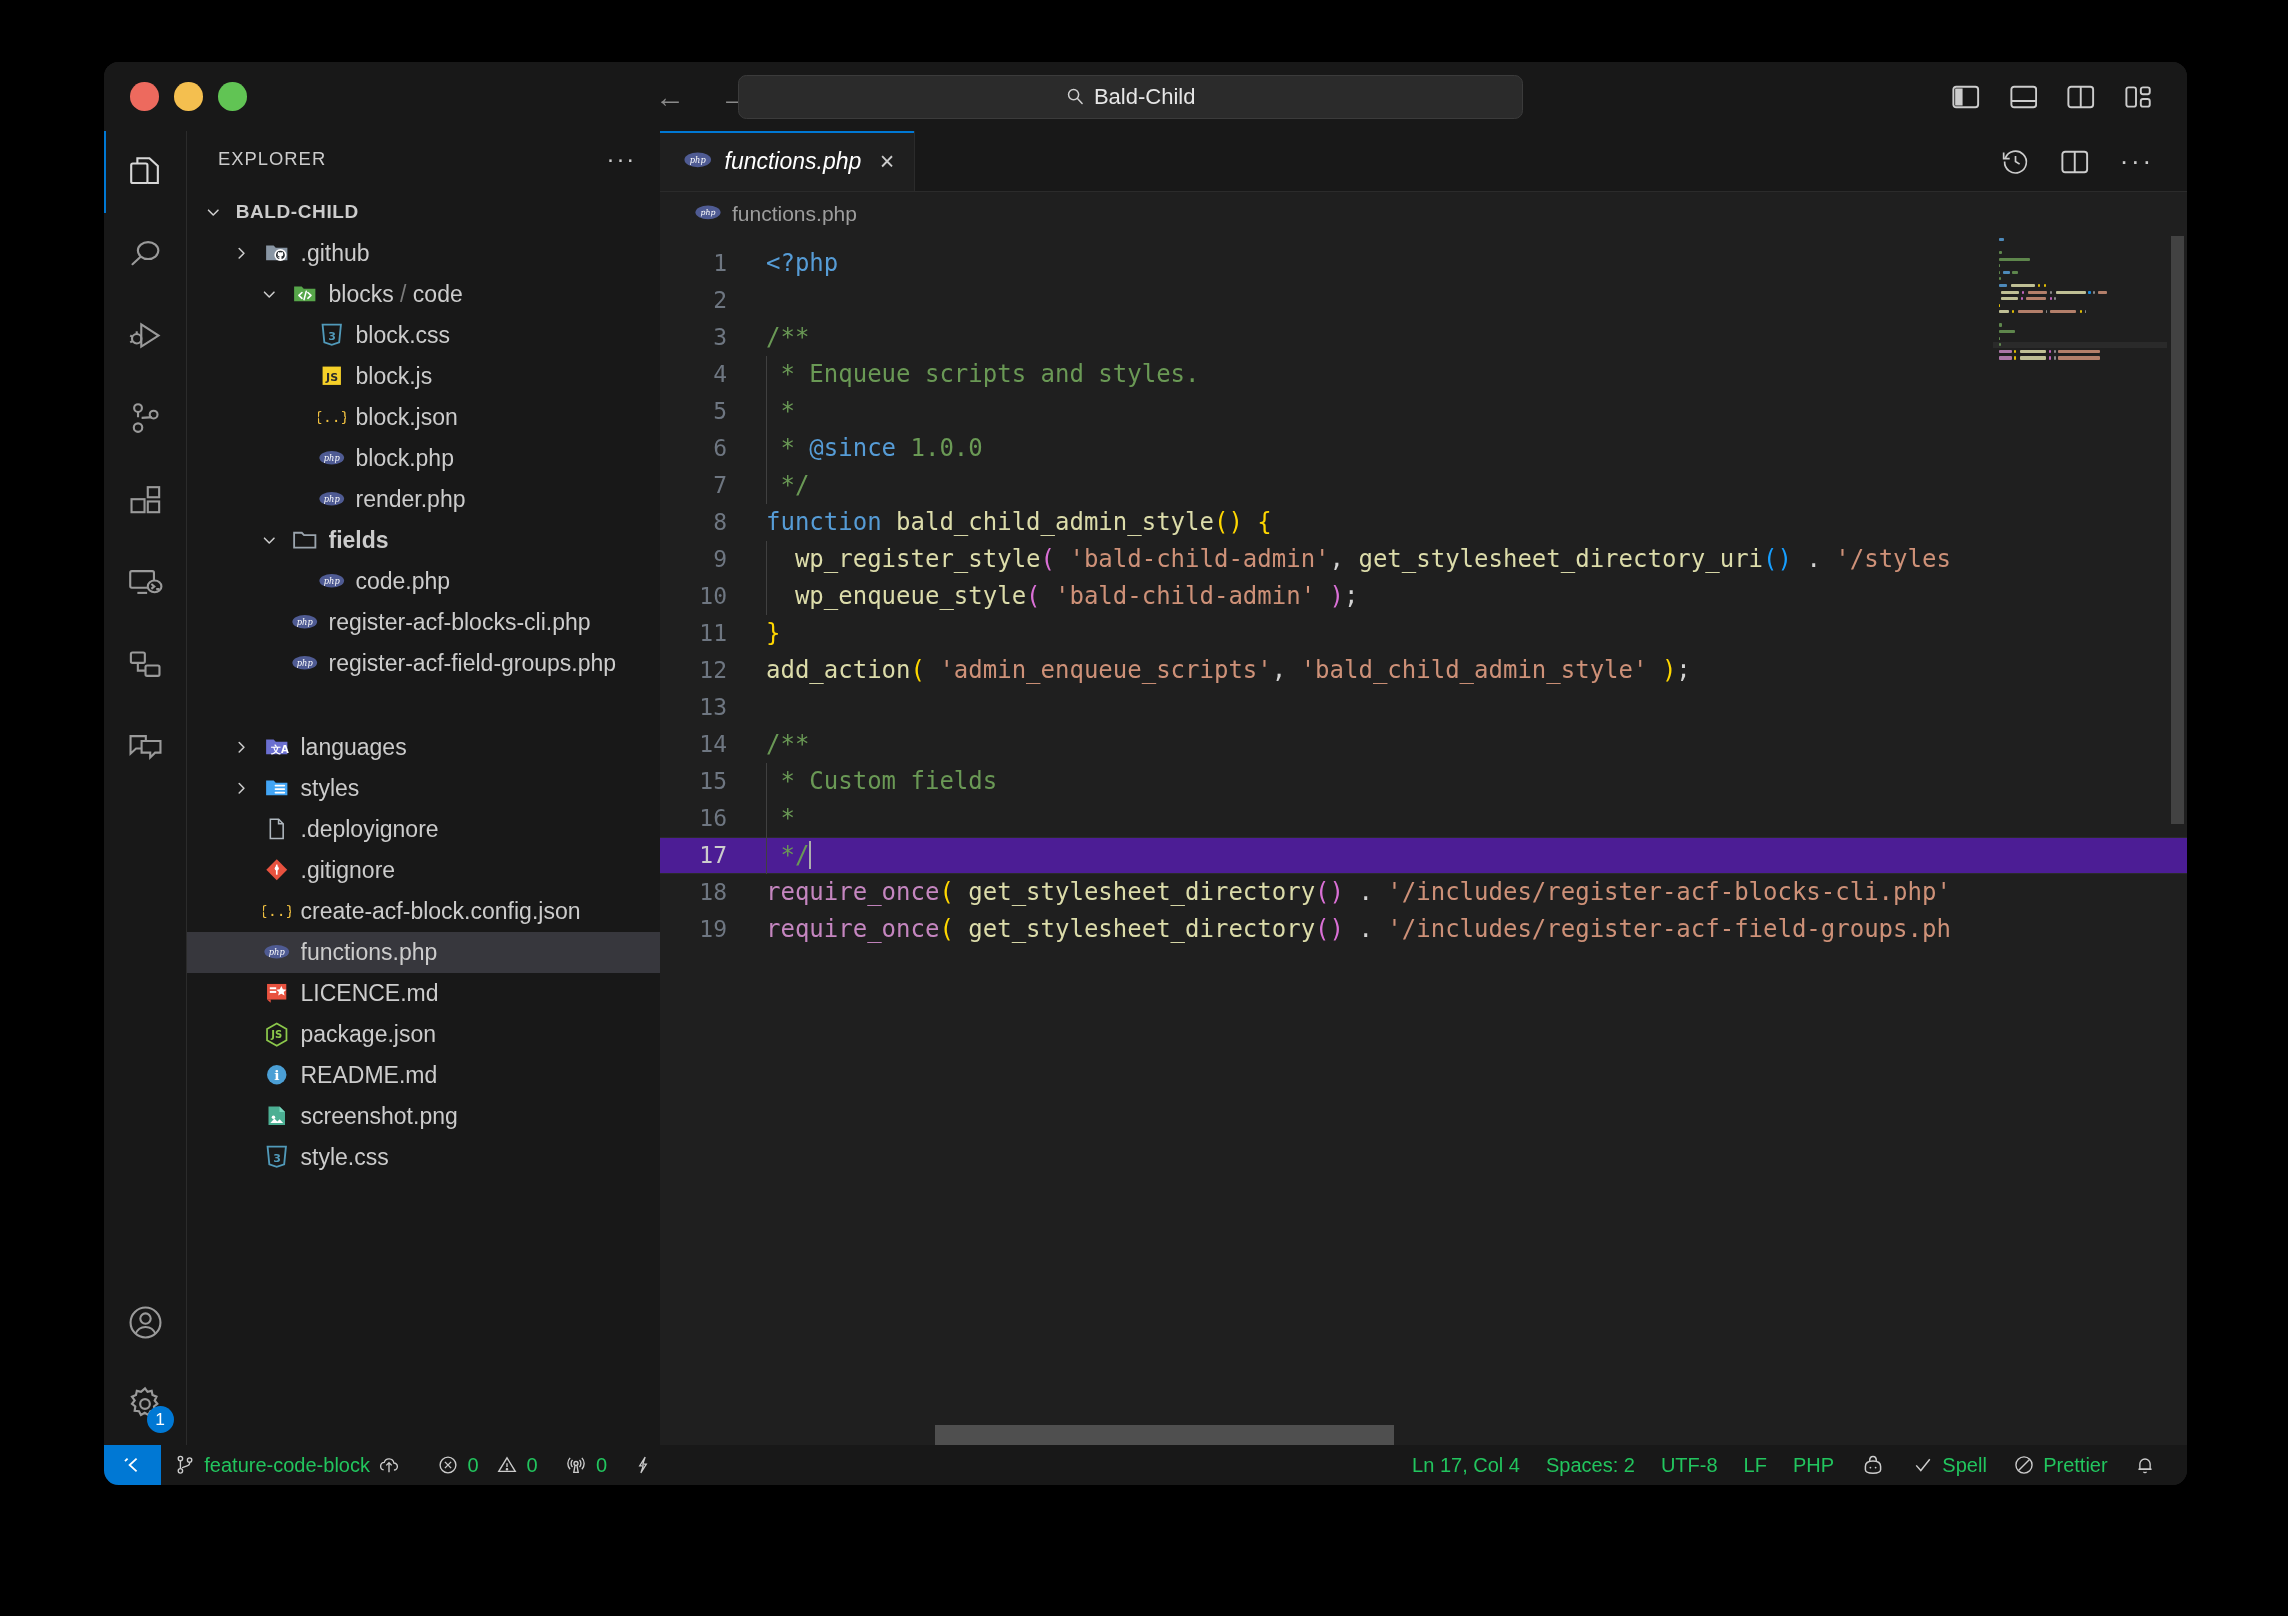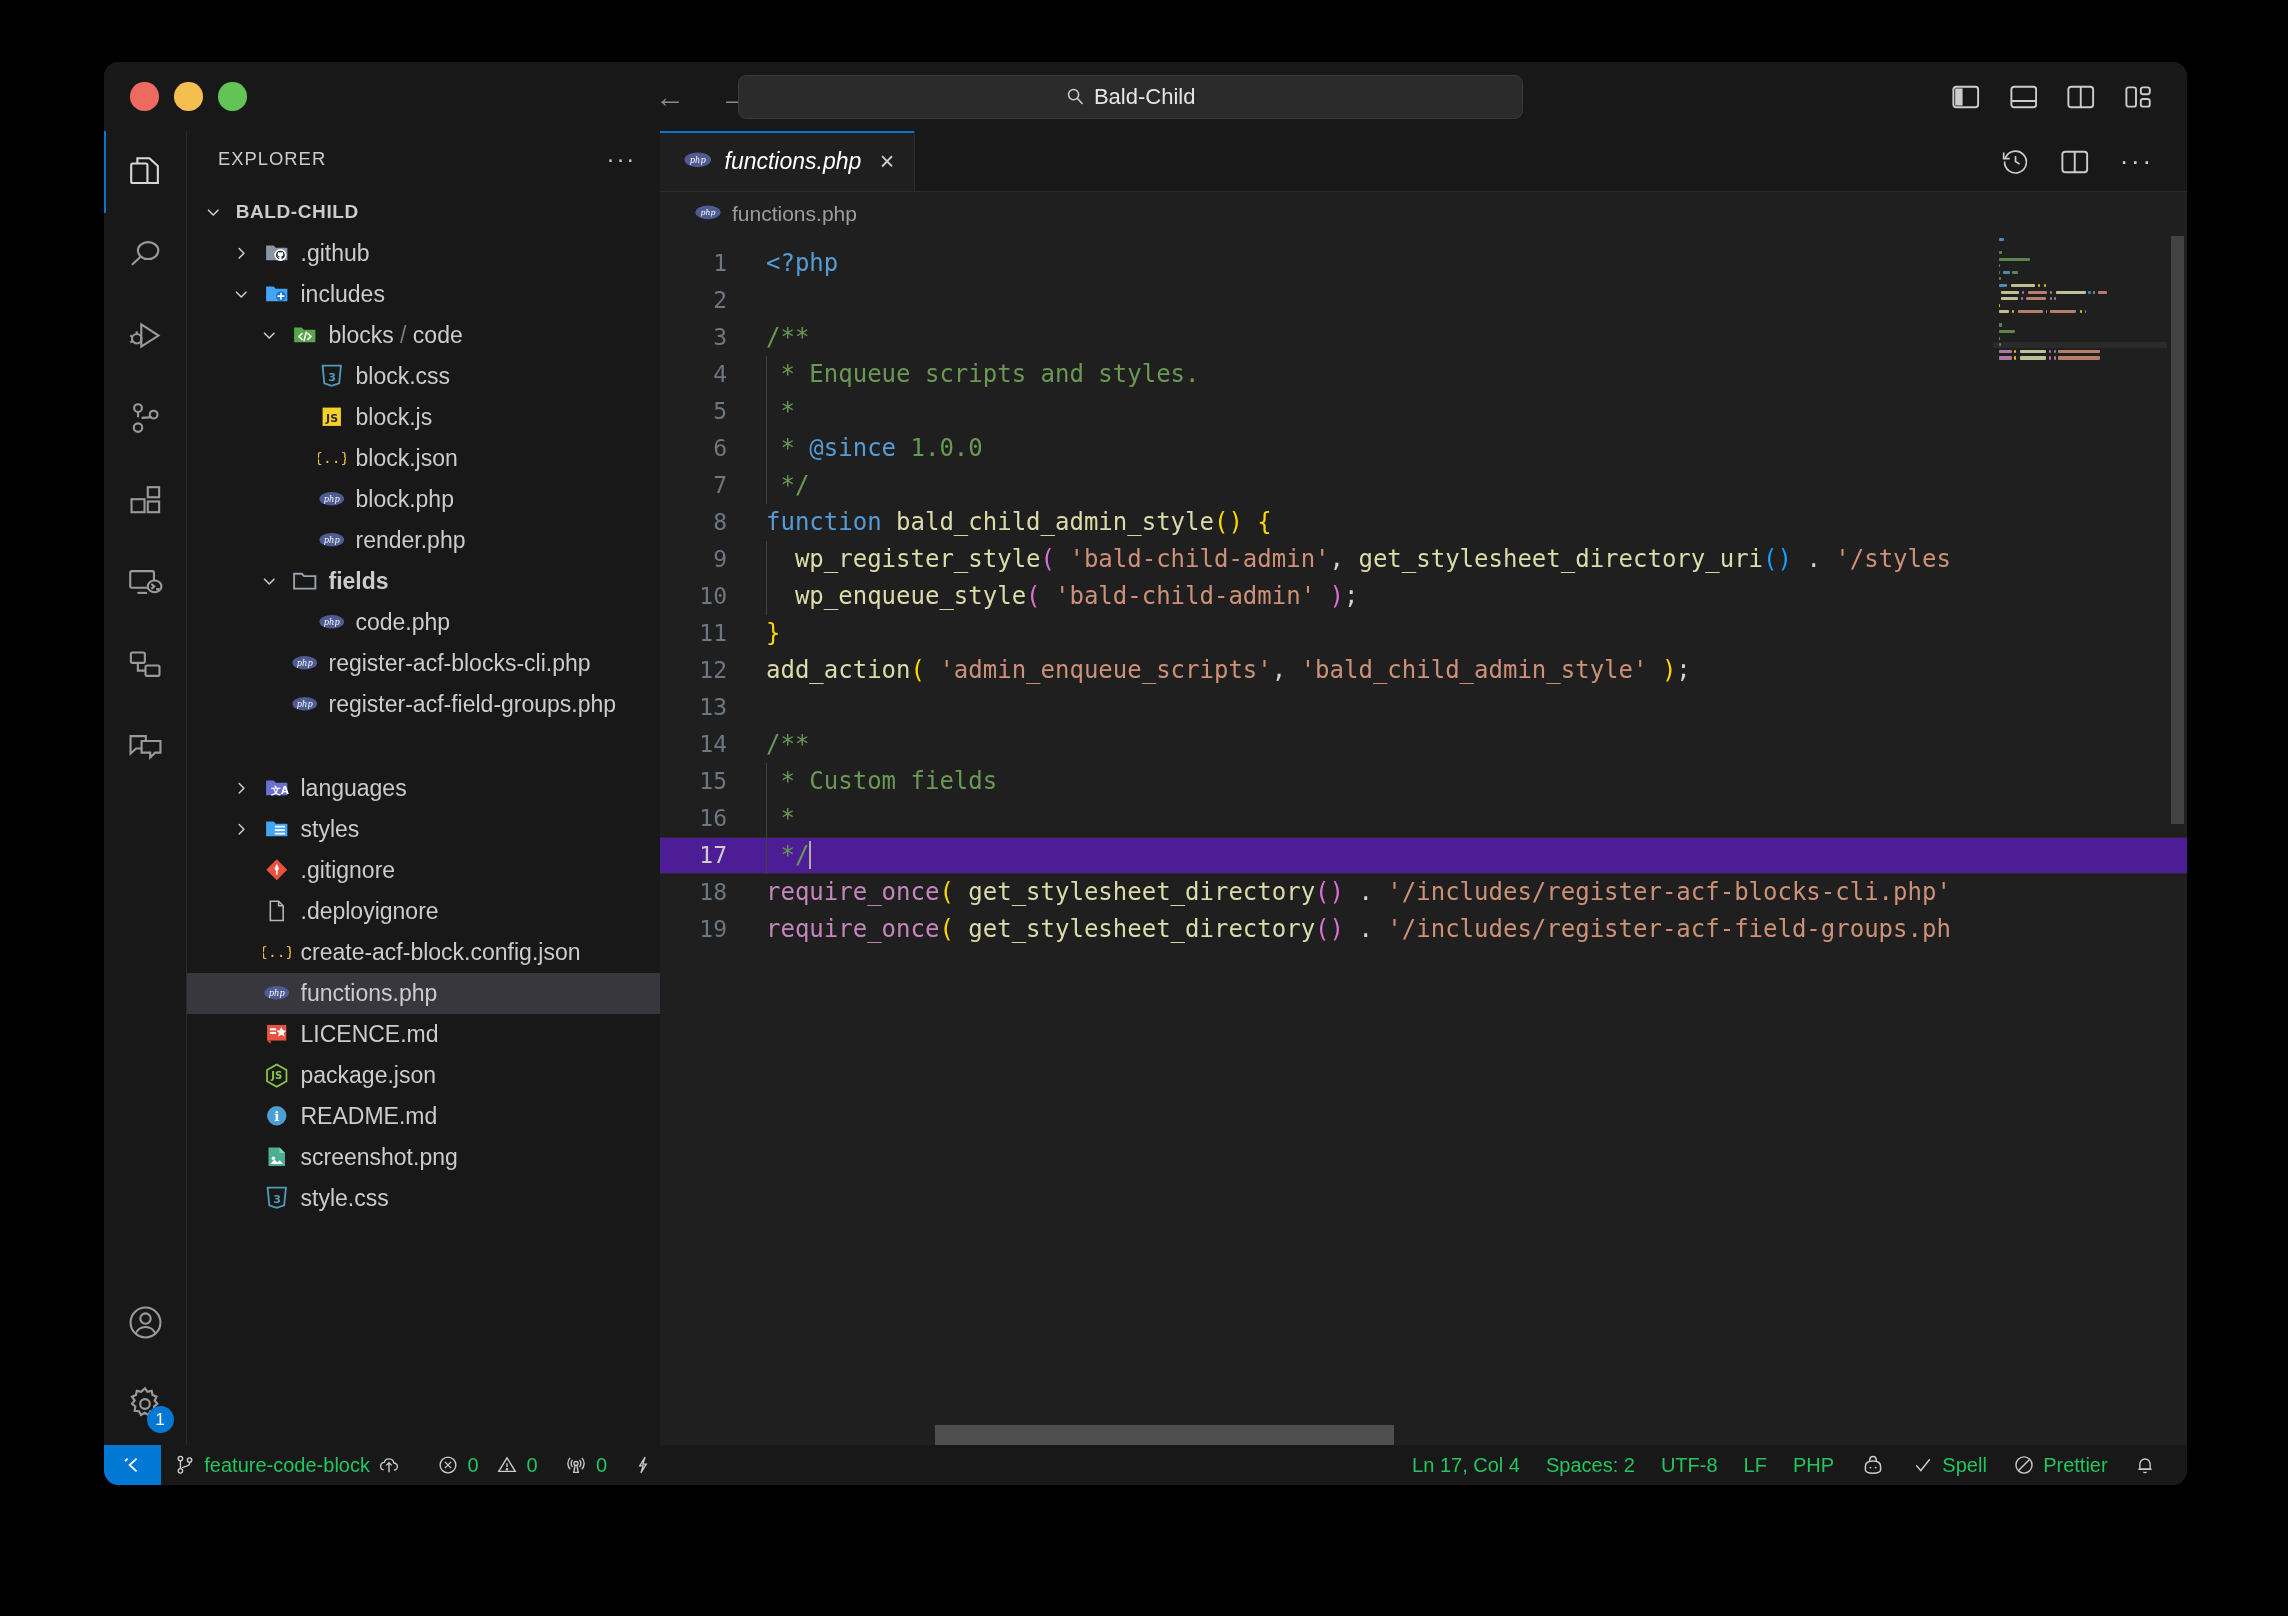--- a/index.html
+++ b/index.html
@@ -332,35 +332,20 @@
             </span>
             <span class="ico">
               <svg width="27.5" height="27.5" viewBox="0 0 30 30">
                 <path d="M3.4 7h8.2l2.3 2.5h12.7v13.8H3.4z" fill="#8895a3"></path>
                 <circle cx="19" cy="17.4" r="6.6" fill="#ffffff"></circle>
                 <path d="M19 12.8a4.6 4.6 0 0 0-1.5 9c.2 0 .3-.1.3-.3v-1c-1.3.3-1.6-.6-1.6-.6-.2-.6-.5-.7-.5-.7-.4-.3 0-.3 0-.3.5 0 .7.5.7.5.4.7 1.1.5 1.4.4 0-.3.2-.5.3-.7-1.1-.1-2.2-.5-2.2-2.4 0-.5.2-1 .5-1.3 0-.1-.2-.6 0-1.3 0 0 .4-.1 1.4.5a4.7 4.7 0 0 1 2.4 0c1-.6 1.4-.5 1.4-.5.2.7 0 1.2 0 1.3.3.3.5.8.5 1.3 0 1.9-1.1 2.3-2.2 2.4.2.2.3.5.3 1v1.5c0 .2.1.3.3.3a4.6 4.6 0 0 0-1.5-9z" fill="#24292e"></path>
               </svg>
             </span>
             <span class="lbl">.github</span>
           </div>
-          <div class="row" style="padding-left: 42px;">
-            <span class="chev">
-              <svg width="16.5" height="16.5" viewBox="0 0 16 16">
-                <path d="M3.4 6 8 10.6 12.6 6" fill="none" stroke="#cccccc" stroke-width="1.5" stroke-linecap="round" stroke-linejoin="round"></path>
-              </svg>
-            </span>
-            <span class="ico">
-              <svg width="27.5" height="27.5" viewBox="0 0 30 30">
-                <path d="M3.4 7h8.2l2.3 2.5h12.7v13.8H3.4z" fill="#42a5f5"></path>
-                <circle cx="19.6" cy="17.6" r="5.4" fill="#1976d2"></circle>
-                <path d="M19.6 14.4v6.4M16.4 17.6h6.4" stroke="#ffffff" stroke-width="1.8" stroke-linecap="round"></path>
-              </svg>
-            </span>
-            <span class="lbl">includes</span>
-          </div>
           <div class="row" style="padding-left: 70px;">
             <span class="chev">
               <svg width="16.5" height="16.5" viewBox="0 0 16 16">
                 <path d="M3.4 6 8 10.6 12.6 6" fill="none" stroke="#cccccc" stroke-width="1.5" stroke-linecap="round" stroke-linejoin="round"></path>
               </svg>
             </span>
             <span class="ico">
               <svg width="27.5" height="27.5" viewBox="0 0 30 30">
                 <path d="M3.4 7h8.2l2.3 2.5h12.7v13.8H3.4z" fill="#57a64a"></path>
                 <path d="M12 13.6 8.6 16.8l3.4 3.2M18.4 13.6l3.4 3.2-3.4 3.2M16.6 12.4l-2.4 9" fill="none" stroke="#ffffff" stroke-width="1.7" stroke-linecap="round" stroke-linejoin="round"></path>
@@ -485,36 +470,36 @@
                 <path d="M3.4 7h8.2l2.3 2.5h12.7v13.8H3.4z" fill="#42a5f5"></path>
                 <path d="M13.6 12.6h9.6M13.6 16.4h9.6M13.6 20.2h9.6" stroke="#ffffff" stroke-width="1.9" stroke-linecap="round"></path>
               </svg>
             </span>
             <span class="lbl">styles</span>
           </div>
           <div class="row" style="padding-left: 42px;">
             <span class="chev"></span>
             <span class="ico">
               <svg width="27.5" height="27.5" viewBox="0 0 30 30">
+                <path d="M8 4.6h9l5 5v16H8z" fill="none" stroke="#b0b8bf" stroke-width="1.7"></path>
+                <path d="M17 4.6v5h5" fill="none" stroke="#b0b8bf" stroke-width="1.7"></path>
+              </svg>
+            </span>
+            <span class="lbl">.deployignore</span>
+          </div>
+          <div class="row" style="padding-left: 42px;">
+            <span class="chev"></span>
+            <span class="ico">
+              <svg width="27.5" height="27.5" viewBox="0 0 30 30">
                 <path d="M15 3.6 26.4 15 15 26.4 3.6 15z" fill="#e8523f"></path>
                 <path d="M15 9.4v11" stroke="#ffffff" stroke-width="1.8"></path>
                 <circle cx="15" cy="13.6" r="2.3" fill="#ffffff"></circle>
               </svg>
             </span>
             <span class="lbl">.gitignore</span>
-          </div>
-          <div class="row" style="padding-left: 42px;">
-            <span class="chev"></span>
-            <span class="ico">
-              <svg width="27.5" height="27.5" viewBox="0 0 30 30">
-                <path d="M8 4.6h9l5 5v16H8z" fill="none" stroke="#b0b8bf" stroke-width="1.7"></path>
-                <path d="M17 4.6v5h5" fill="none" stroke="#b0b8bf" stroke-width="1.7"></path>
-              </svg>
-            </span>
-            <span class="lbl">.deployignore</span>
           </div>
           <div class="row" style="padding-left: 42px;">
             <span class="chev"></span>
             <span class="ico">
               <svg width="27.5" height="27.5" viewBox="0 0 30 30" style="font-size:25px">
                 <text x="15" y="21" font-family="DejaVu Sans Mono, monospace" font-size="16" fill="#f0c040" text-anchor="middle">{..}</text>
               </svg>
             </span>
             <span class="lbl">create-acf-block.config.json</span>
           </div>

